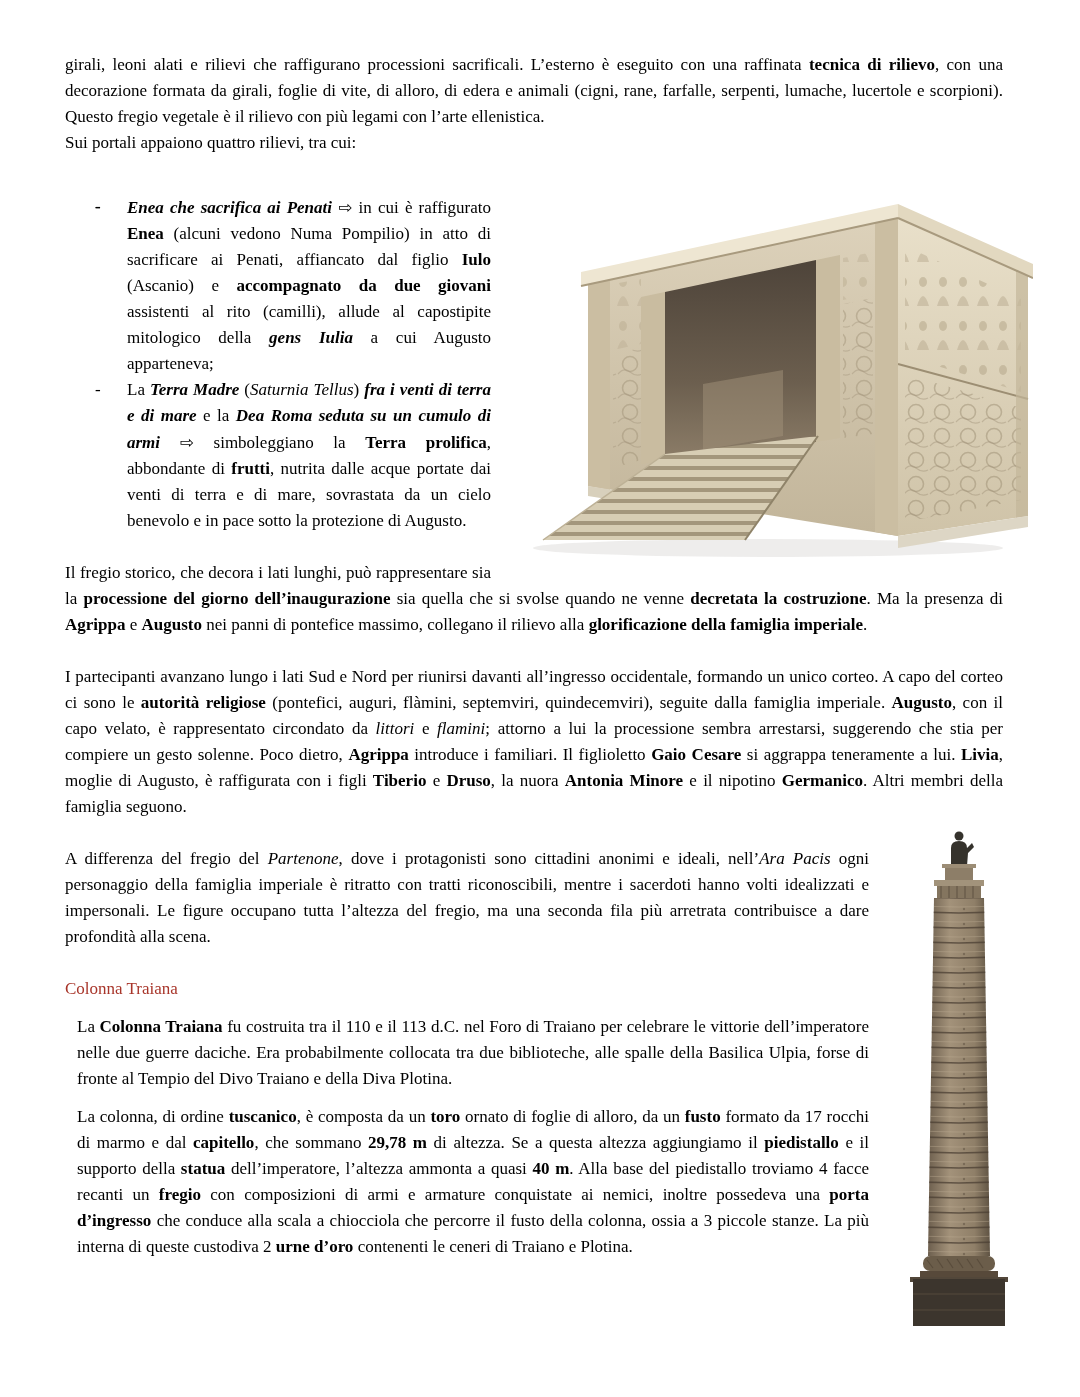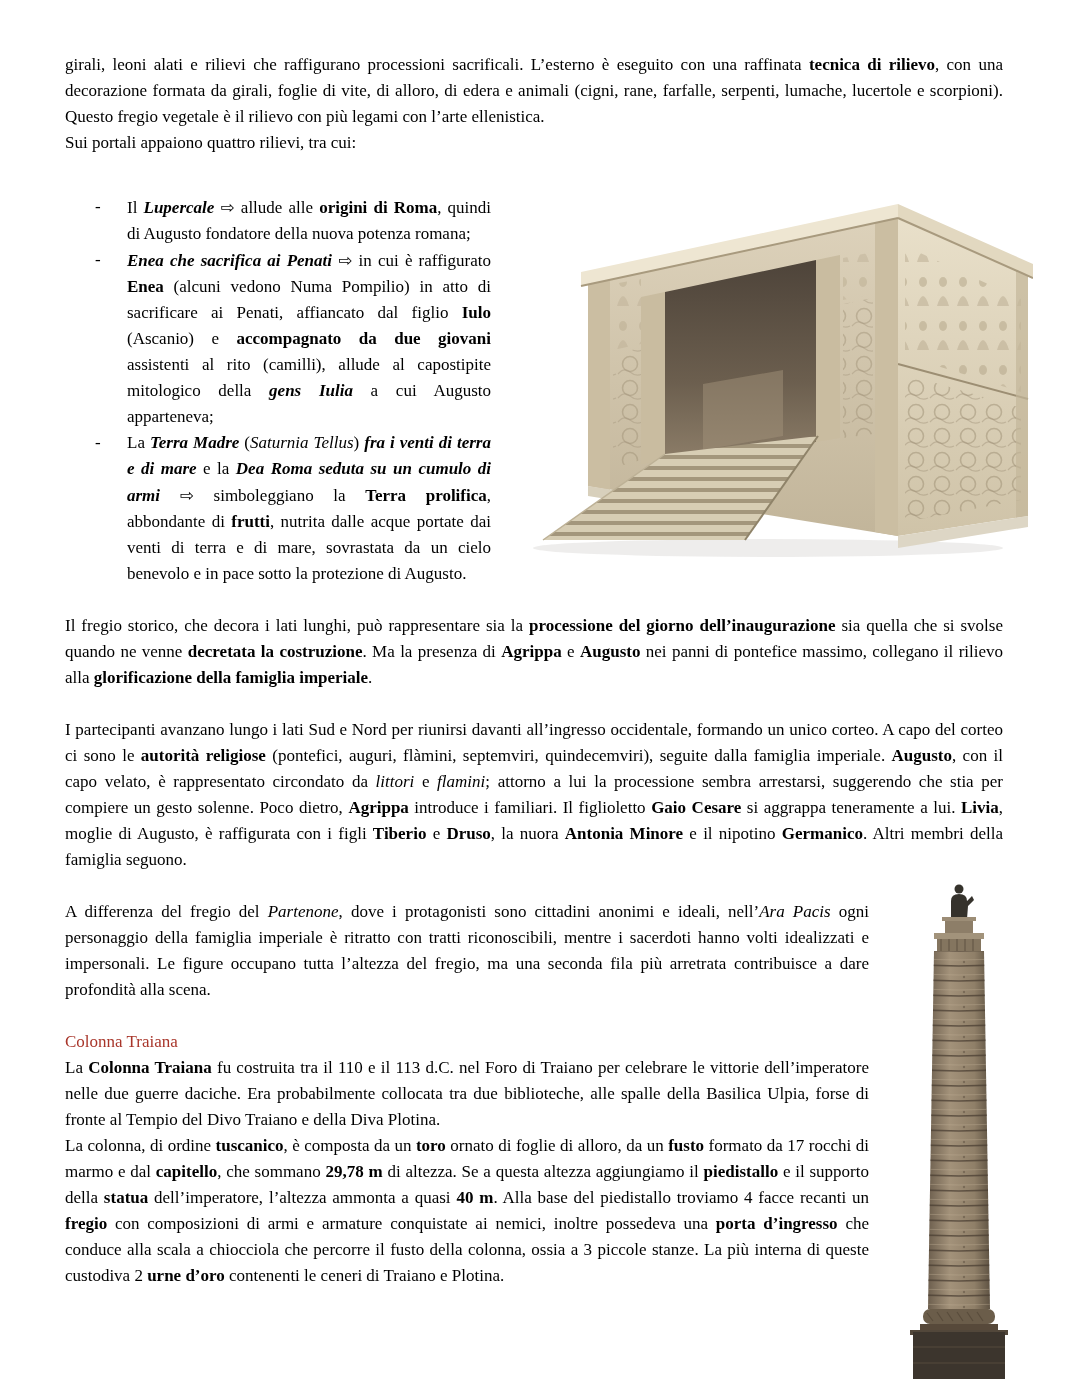--- a/index.html
+++ b/index.html
@@ -4,21 +4,21 @@
 <style>
   html, body { margin: 0; padding: 0; }
   body {
     width: 1080px; height: 1397px; overflow: hidden;
     background: #ffffff; color: #000000;
     font-family: "Liberation Serif", "DejaVu Serif", serif;
     font-size: 17px; line-height: 26px;
   }
   .page { padding: 52px 65px 0 65px; text-align: justify; }
   .para { margin: 0 12px 26px 0; }
-  .para.m0 { margin: 0; }
+  .para.m0 { margin: 12px; }
   .bullets { list-style: none; margin: 0 0 26px 0; padding: 12px 0 0 0; }
   .bullets li { position: relative; padding-left: 62px; margin: 0; text-align: justify; }
   .bullets .marker { position: absolute; left: 30px; top: 0; }
   .heading { font-size: 17px; font-weight: normal; color: #a8352a; margin: 0; line-height: 26px; }
   .b { font-weight: bold; }
   .i { font-style: italic; }
   .arrow { font-family: "DejaVu Sans", sans-serif; }
   .ara-float { float: right; width: 520px; height: 380px; margin: 2px -18px 8px 22px; }
   .col-float { float: right; width: 140px; height: 500px; margin: -20px -14px 0 20px; }
   svg { display: block; }
@@ -88,21 +88,20 @@
       <polygon points="385,352 515,332 515,343 385,364" fill="#ddd6c5"></polygon>
       <polygon points="152,270 305,252 232,356 30,356" fill="url(#stepsPat)"></polygon>
       <line x1="305" y1="252" x2="232" y2="356" stroke="#8f8369" stroke-width="2"></line>
       <line x1="152" y1="270" x2="30" y2="356" stroke="#bdb196" stroke-width="1.5"></line>
     </svg>
   </div>
 
   <ul class="bullets">
     <li>
       <span class="marker">-</span>
-      <span><span>Il </span><span class="b i">Lupercale</span><span> </span><span class="arrow">⇨</span><span> allude alle </span><span class="b">origini di Roma</span><span>, quindi di Augusto fondatore della nuova potenza romana;</span></span>
     </li>
     <li>
       <span class="marker">-</span>
       <span><span class="b i">Enea che sacrifica ai Penati</span><span> </span><span class="arrow">⇨</span><span> in cui è raffigurato </span><span class="b">Enea</span><span> (alcuni vedono Numa Pompilio) in atto di sacrificare ai Penati, affiancato dal figlio </span><span class="b">Iulo</span><span> (Ascanio) e </span><span class="b">accompagnato da due giovani</span><span> assistenti al rito (camilli), allude al capostipite mitologico della </span><span class="b i">gens Iulia</span><span> a cui Augusto apparteneva;</span></span>
     </li>
     <li>
       <span class="marker">-</span>
       <span><span>La </span><span class="b i">Terra Madre</span><span> (</span><span class="i">Saturnia Tellus</span><span>) </span><span class="b i">fra i venti di terra e di mare</span><span> e la </span><span class="b i">Dea Roma seduta su un cumulo di armi</span><span> </span><span class="arrow">⇨</span><span> simboleggiano la </span><span class="b">Terra prolifica</span><span>, abbondante di </span><span class="b">frutti</span><span>, nutrita dalle acque portate dai venti di terra e di mare, sovrastata da un cielo benevolo e in pace sotto la protezione di Augusto.</span></span>
     </li>
   </ul>

